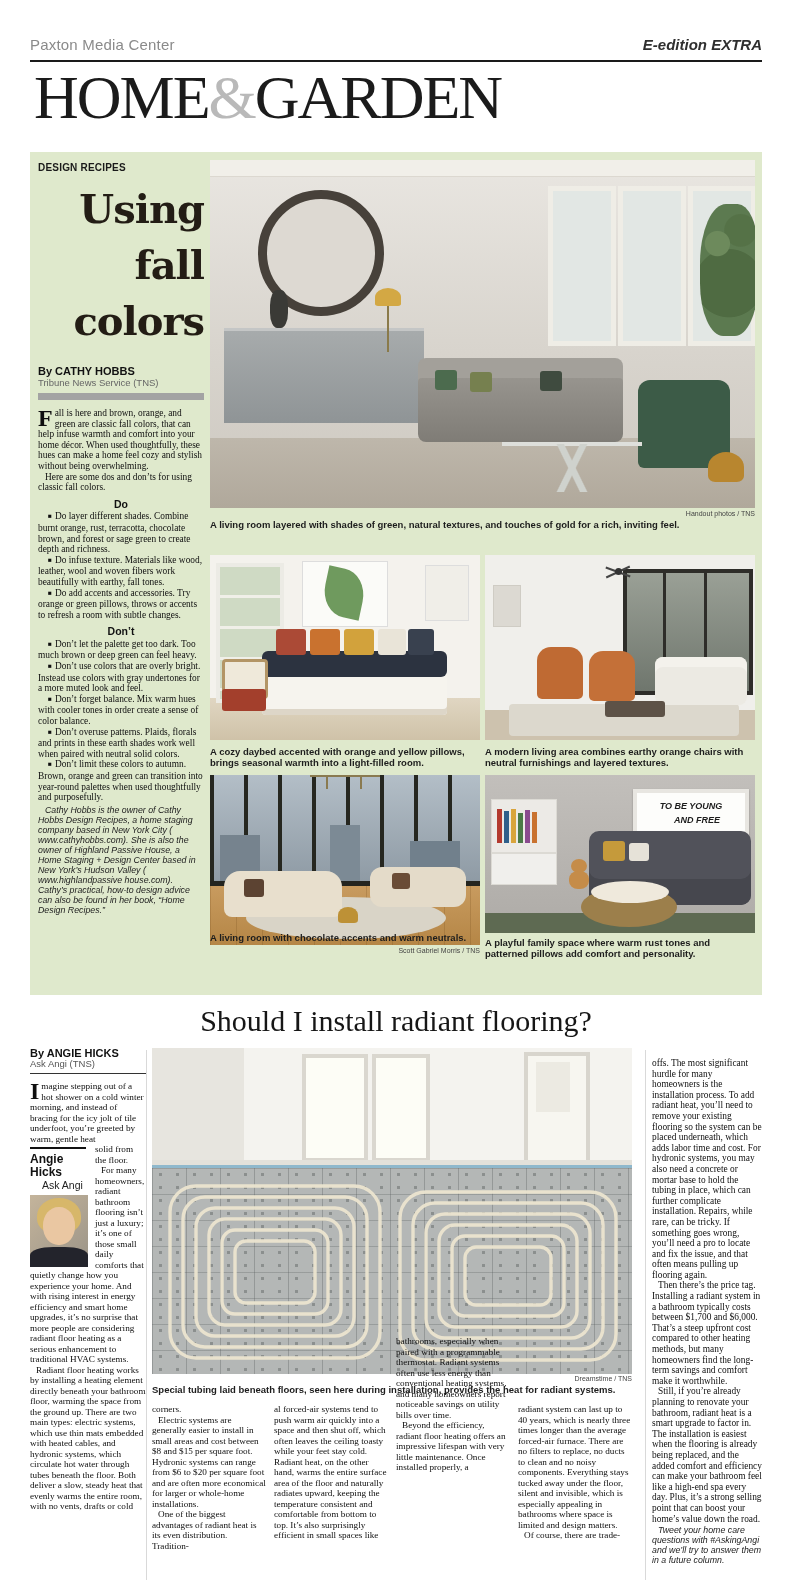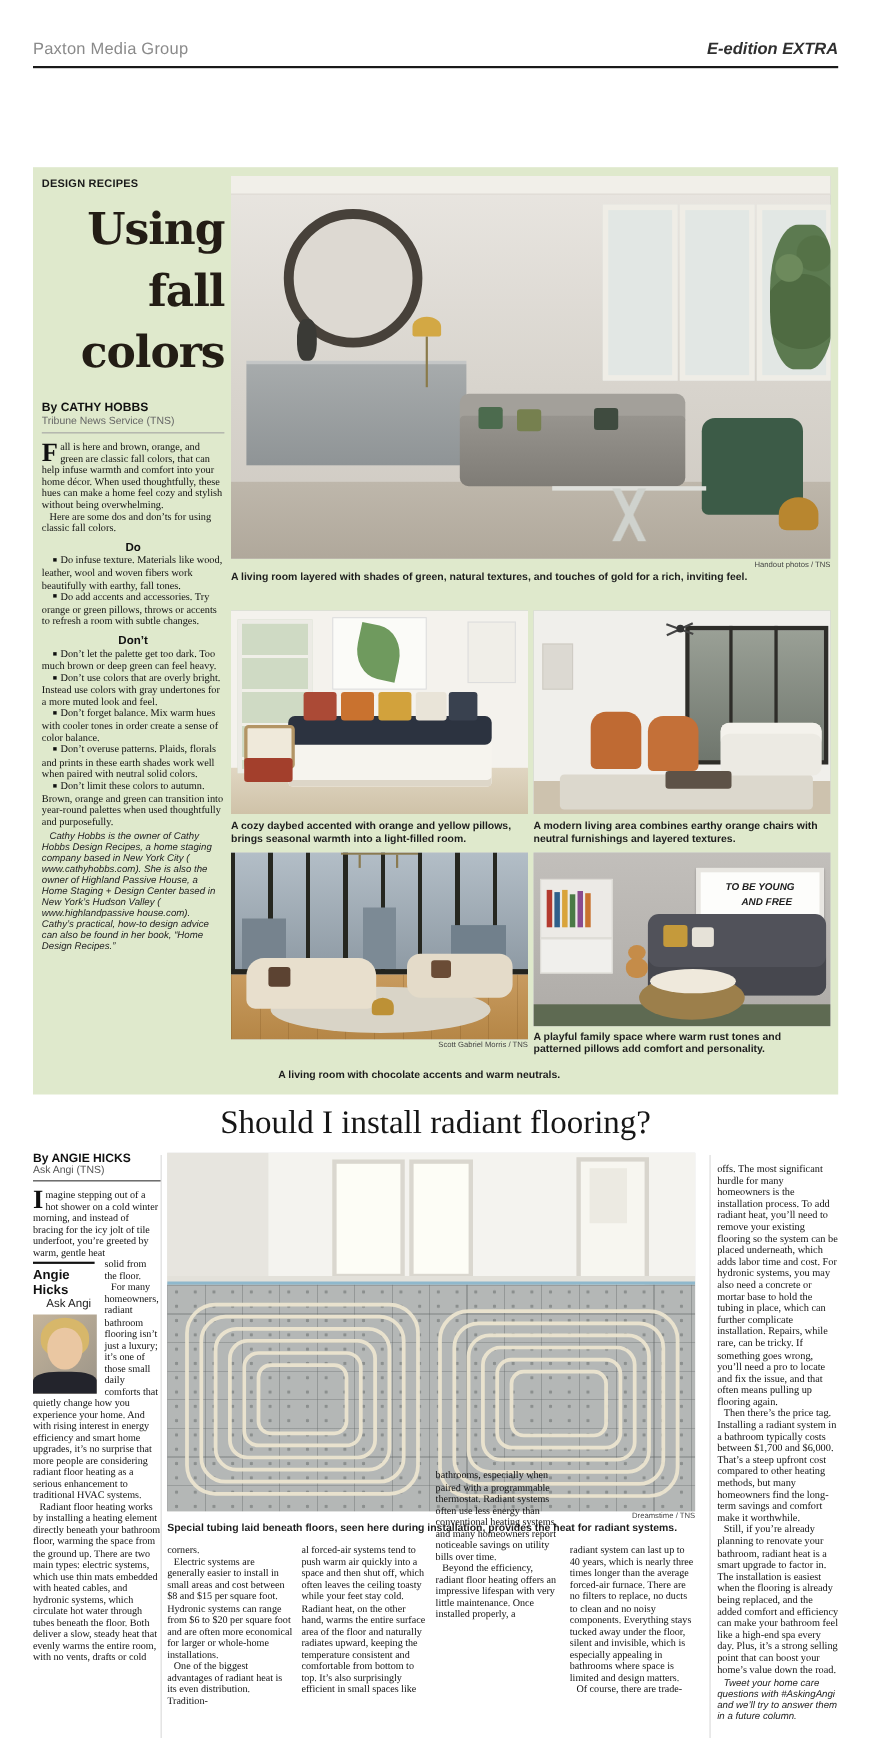--- a/index.html
+++ b/index.html
@@ -14,21 +14,21 @@
   .header-rule{left:30px;top:60px;width:732px;height:2px;background:#1a1a1a;}
   .masthead{left:34px;top:66px;font-family:"Liberation Serif",serif;font-size:62px;line-height:1;letter-spacing:-2px;color:#1b1b1b;white-space:nowrap;}
   .masthead .amp{color:#b9b9b9;}
 
   
   .green-box{left:30px;top:152px;width:732px;height:843px;background:#dfe9cc;overflow:hidden;}
   .col1{position:absolute;left:8px;top:8px;width:166px;}
   .kicker{font-family:"Liberation Sans",sans-serif;font-weight:bold;font-size:10px;letter-spacing:.2px;color:#1a1a1a;margin-top:2px;}
   .headline1{margin-top:8px;font-family:"DejaVu Serif",serif;font-weight:bold;font-size:40px;line-height:56px;text-align:right;color:#231d15;letter-spacing:-1px;}
   .byline{margin-top:16px;font-family:"Liberation Sans",sans-serif;font-weight:bold;font-size:11px;color:#111;}
-  .byorg{font-family:"Liberation Sans",sans-serif;font-size:9.5px;color:#666;padding-bottom:5px;border-bottom:1px solid #a3a3a3;}
+  .byorg{font-family:"Liberation Sans",sans-serif;font-size:9.5px;color:#666;padding-bottom:5px;border-bottom:7px solid #a3a3a3;}
   .body1{margin-top:8px;font-size:9.4px;line-height:10.6px;color:#0f0f0f;}
   .body1 p{margin:0;}
   .body1 p.ind{text-indent:7px;}
   .dropcap{float:left;font-size:24px;line-height:19px;padding:1px 2px 0 0;font-weight:bold;}
   .lhead{font-family:"Liberation Sans",sans-serif;font-weight:bold;font-size:10.5px;text-align:center;margin:6px 0 2px 0;color:#111;}
   ul.blist{list-style:none;margin:0;padding:0;}
   ul.blist li{margin:0;text-indent:10px;}
   ul.blist li::before{content:"■";font-size:6.5px;margin-right:3px;position:relative;top:-1px;}
   .bio{margin-top:2px;font-family:"Liberation Sans",sans-serif;font-style:italic;font-size:8.8px;line-height:10px;color:#222;text-indent:7px;}
 
@@ -53,36 +53,38 @@
 
   
   .scene{position:relative;width:100%;height:100%;}
   .signtext{position:absolute;left:0;right:0;text-align:center;font-family:"Liberation Sans",sans-serif;font-weight:bold;font-style:italic;color:#1c1c1c;}
 </style>
 </head>
 <body>
 
 <div class="page">
 
-  <div class="abs publisher">Paxton Media Group</div>
+  <div class="abs publisher">Paxton Media Center</div>
   <div class="abs edition">E-edition EXTRA</div>
   <div class="abs header-rule"></div>
+  <div class="abs masthead"><span>HOME</span><span class="amp">&amp;</span><span>GARDEN</span></div>
 
   <section class="abs green-box">
 
     <div class="col1">
       <div class="kicker">DESIGN RECIPES</div>
       <div class="headline1">Using fall colors</div>
       <div class="byline">By CATHY HOBBS</div>
       <div class="byorg">Tribune News Service (TNS)</div>
       <div class="body1">
         <p><span class="dropcap">F</span><span>all is here and brown, orange, and green are classic fall colors, that can help infuse warmth and comfort into your home décor. When used thoughtfully, these hues can make a home feel cozy and stylish without being overwhelming.</span></p>
         <p class="ind">Here are some dos and don’ts for using classic fall colors.</p>
         <div class="lhead">Do</div>
         <ul class="blist">
+          <li>Do layer different shades. Combine burnt orange, rust, terracotta, chocolate brown, and forest or sage green to create depth and richness.</li>
           <li>Do infuse texture. Materials like wood, leather, wool and woven fibers work beautifully with earthy, fall tones.</li>
           <li>Do add accents and accessories. Try orange or green pillows, throws or accents to refresh a room with subtle changes.</li>
         </ul>
         <div class="lhead">Don’t</div>
         <ul class="blist">
           <li>Don’t let the palette get too dark. Too much brown or deep green can feel heavy.</li>
           <li>Don’t use colors that are overly bright. Instead use colors with gray undertones for a more muted look and feel.</li>
           <li>Don’t forget balance. Mix warm hues with cooler tones in order create a sense of color balance.</li>
           <li>Don’t overuse patterns. Plaids, florals and prints in these earth shades work well when paired with neutral solid colors.</li>
           <li>Don’t limit these colors to autumn. Brown, orange and green can transition into year-round palettes when used thoughtfully and purposefully.</li>
@@ -174,21 +176,21 @@
         <i class="sc" style="left:160px;top:92px;width:96px;height:40px;background:#e4dbc9;border-radius:12px;"></i>
         <i class="sc" style="left:34px;top:104px;width:20px;height:18px;background:#5c4332;border-radius:3px;"></i>
         <i class="sc" style="left:182px;top:98px;width:18px;height:16px;background:#6a4c36;border-radius:3px;"></i>
         <i class="sc" style="left:128px;top:132px;width:20px;height:16px;background:#bd9136;border-radius:50% 50% 20% 20%;"></i>
         <i class="sc" style="left:100px;top:0;width:70px;height:2px;background:#8a7a50;"></i>
         <i class="sc" style="left:116px;top:2px;width:2px;height:12px;background:#8a7a50;"></i>
         <i class="sc" style="left:150px;top:2px;width:2px;height:12px;background:#8a7a50;"></i>
       </div>
     </figure>
     <div class="credit" style="left:180px;top:795px;width:270px;">Scott Gabriel Morris / TNS</div>
-    <div class="caption" style="left:180px;top:820px;width:270px;margin-left:43px;">A living room with chocolate accents and warm neutrals.</div>
+    <div class="caption" style="left:180px;top:780px;width:270px;">A living room with chocolate accents and warm neutrals.</div>
 
     <figure class="photo" style="left:455px;top:623px;width:270px;height:158px;margin:0;">
       <div class="scene">
         <i class="sc" style="inset:0;background:linear-gradient(#c2bfbb,#aeaba7);"></i>
         <i class="sc" style="left:0;right:0;bottom:0;height:20px;background:#5e6a52;"></i>
         <i class="sc" style="left:148px;top:14px;width:108px;height:58px;background:#fdfdfb;border:4px solid #e8e6e1;box-shadow:0 1px 2px rgba(0,0,0,.25);"></i>
         <span class="signtext" style="left:148px;width:116px;top:26px;font-size:9px;">TO BE YOUNG</span>
         <span class="signtext" style="left:148px;width:128px;top:40px;font-size:9px;">AND FREE</span>
         <i class="sc" style="left:6px;top:24px;width:64px;height:52px;background:#eceae6;border:1px solid #dcdad4;"></i>
         <i class="sc" style="left:12px;top:34px;width:5px;height:34px;background:#b33a2f;"></i>

